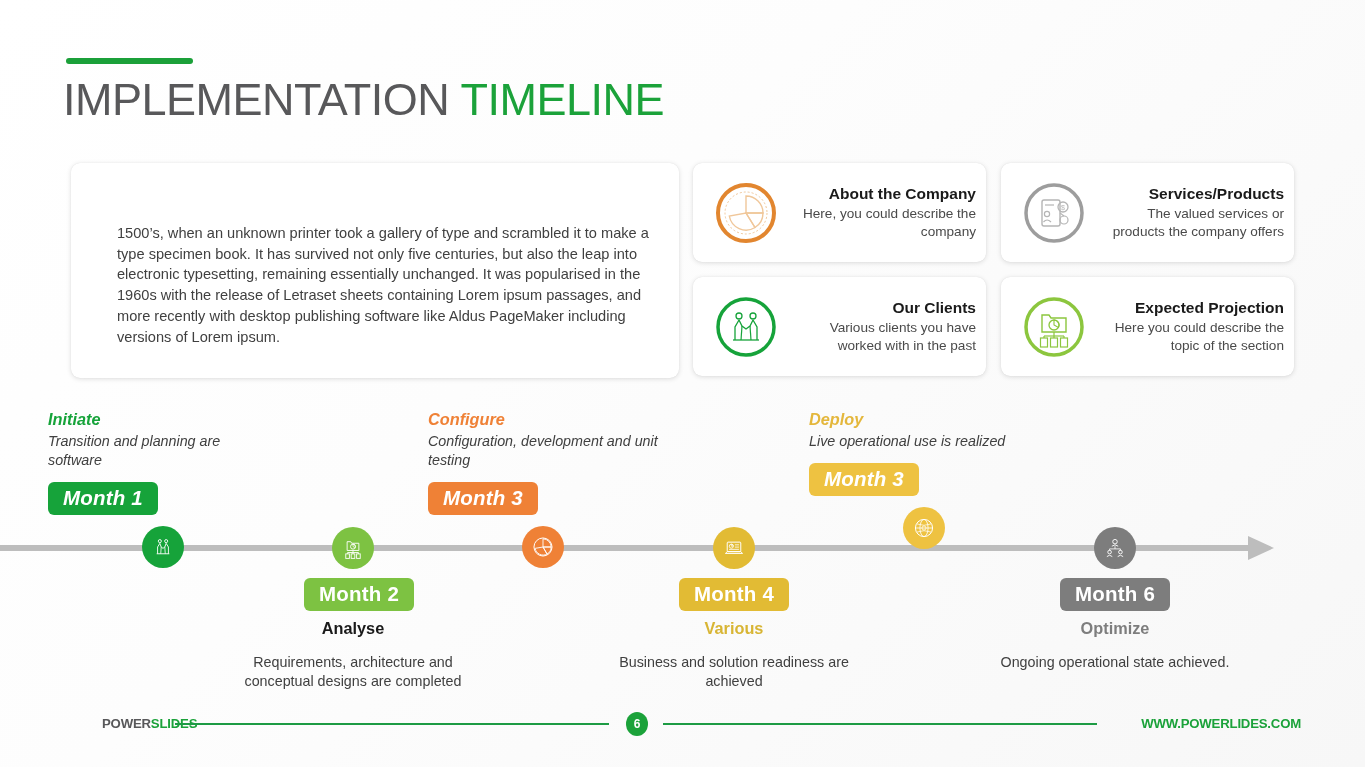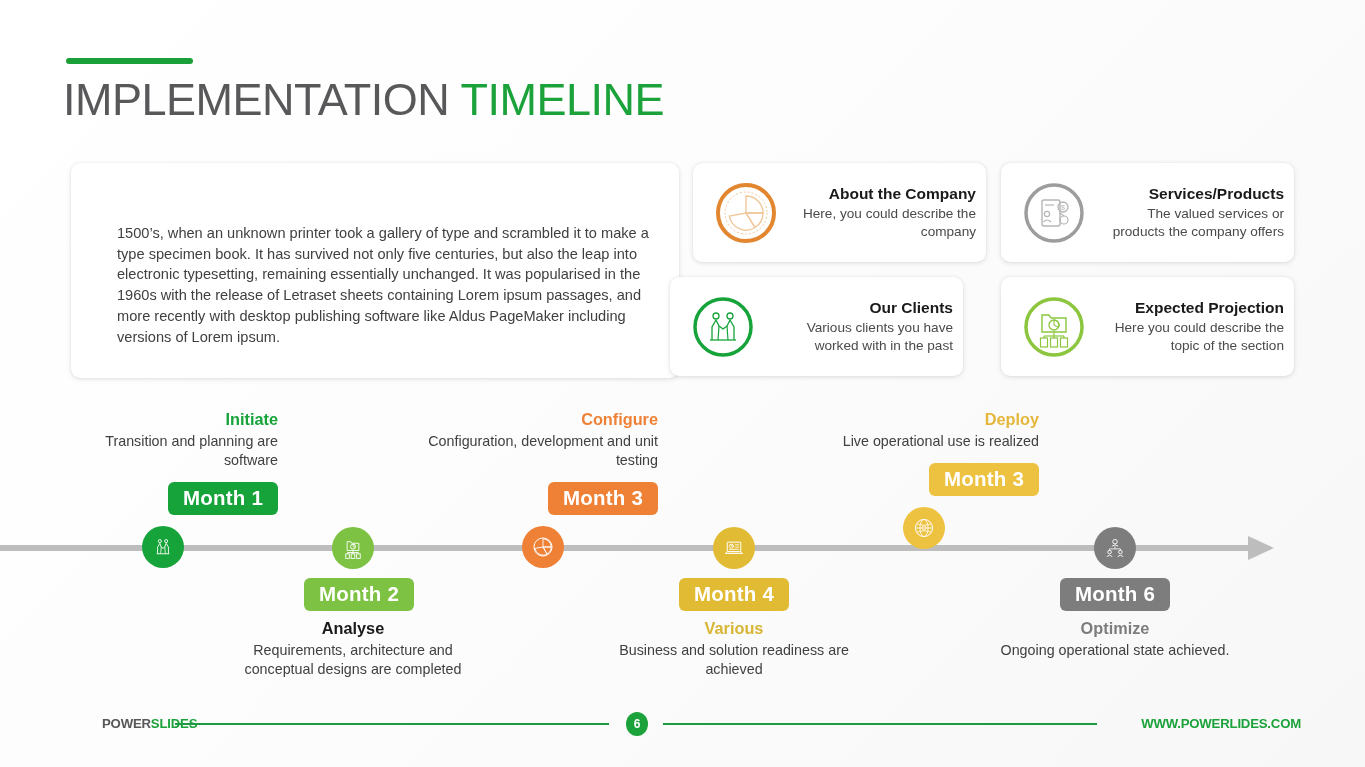--- a/index.html
+++ b/index.html
@@ -51,21 +51,21 @@
   
   .feature-card {
     position: absolute;
     background: #ffffff;
     border-radius: 9px;
     box-shadow: 0 1px 5px rgba(0,0,0,0.13), 0 0 1px rgba(0,0,0,0.10);
     display: flex; align-items: center;
   }
   .fc-1 { left: 693px; top: 163px; width: 293px; height: 99px; }
   .fc-2 { left: 1001px; top: 163px; width: 293px; height: 99px; }
-  .fc-3 { left: 670px; top: 277px; width: 293px; height: 99px; }
+  .fc-3 { left: 693px; top: 277px; width: 293px; height: 99px; }
   .fc-4 { left: 1001px; top: 277px; width: 293px; height: 99px; }
 
   .fc-icon {
     flex: 0 0 auto;
     width: 66px; height: 66px;
     margin-left: 20px; margin-right: 15px;
     border-radius: 50%;
     display: flex; align-items: center; justify-content: center;
   }
   .fc-text { flex: 1 1 auto; padding-right: 10px; text-align: right; }
@@ -108,28 +108,28 @@
     line-height: 1.05;
   }
   .node-label {
     font-size: 16.3px; font-weight: bold; line-height: 21px;
   }
   .node-desc {
     font-size: 14.3px; color: #404040; line-height: 19px;
   }
 
   
-  .node.up { text-align: right; }
+  .node.up { text-align: left; font-style: italic; }
   .node.up .node-label { margin-bottom: 2px; }
   .node.up .node-desc { margin-bottom: 12px; }
   .node.up .badge { margin-bottom: 11px; }
 
   
   .node.down .badge { margin-top: 9px; margin-bottom: 7px; }
-  .node.down .node-label { margin-bottom: 2px; }
+  .node.down .node-label { margin-bottom: 14px; }
 
   
   .footer-logo {
     position: absolute; left: 64px; top: 716px;
     font-size: 13.2px; font-weight: bold; letter-spacing: -0.2px;
   }
   .footer-logo .p1 { color: #58585a; padding-left: 38px; }
   .footer-logo .p2 { color: #1ba23a; }
   .footer-line-l {
     position: absolute; left: 175px; top: 723px;

